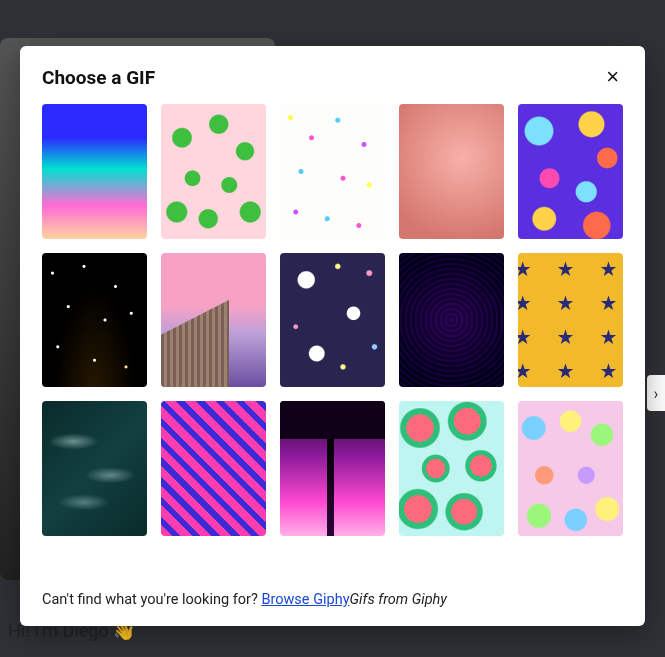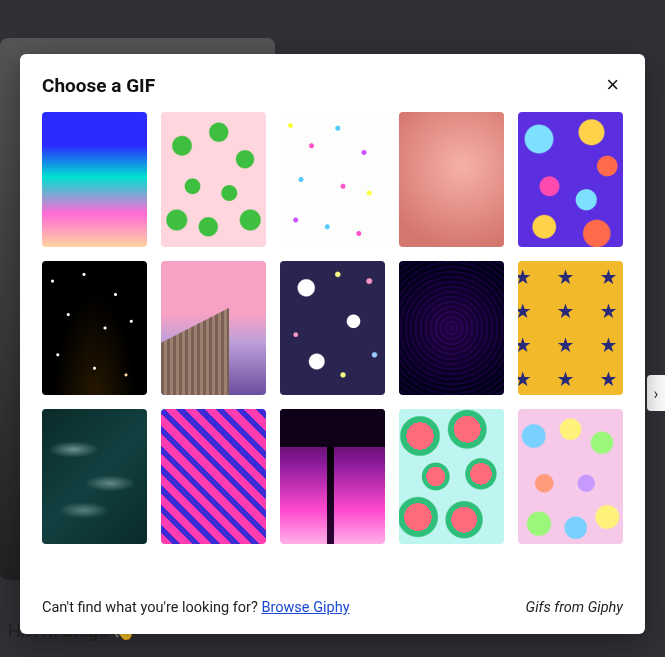--- a/index.html
+++ b/index.html
@@ -24,21 +24,21 @@
   }
   .bg-arrow {
     position:absolute; right:0; top:375px; width:18px; height:36px;
     background:#fff; border-radius:4px 0 0 4px;
     display:flex; align-items:center; justify-content:center;
     color:#333; font-size:16px;
   }
 
   .modal {
     position: absolute;
-    left: 20px; top: 54px;
+    left: 20px; top: 46px;
     width: 625px; height: 580px;
     background: #fff;
     border-radius: 6px;
     display: flex;
     flex-direction: column;
     box-shadow: 0 8px 30px rgba(0,0,0,0.35);
     overflow: hidden;
   }
   .modal-header {
     display: flex;
@@ -75,21 +75,20 @@
     aspect-ratio: 53/68;
     border-radius: 4px;
     cursor: pointer;
     position: relative;
     overflow: hidden;
   }
 
   .modal-footer {
     display: flex;
     align-items: center;
-    justify-content: space-between;
     padding: 18px 22px;
     font-size: 14.5px;
     color: #222;
   }
   .footer-link {
     color: #1a49d6;
     text-decoration: underline;
     cursor: pointer;
   }
   .attribution { color: #222; font-style: italic; }

